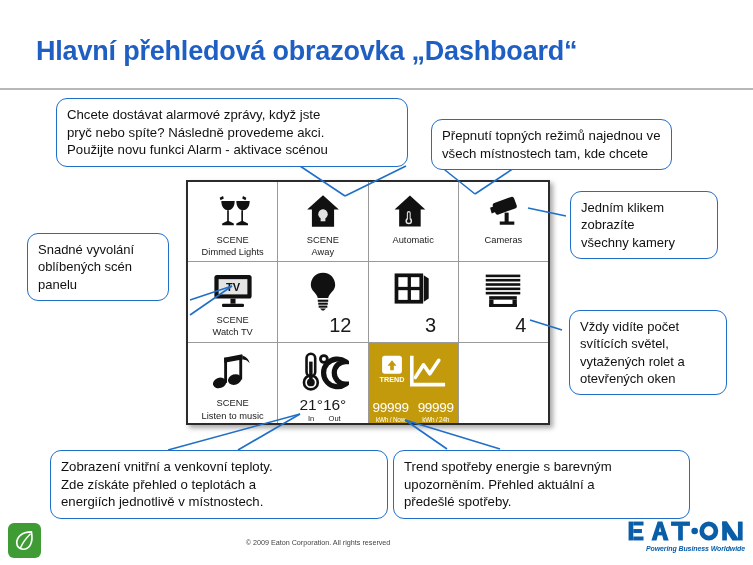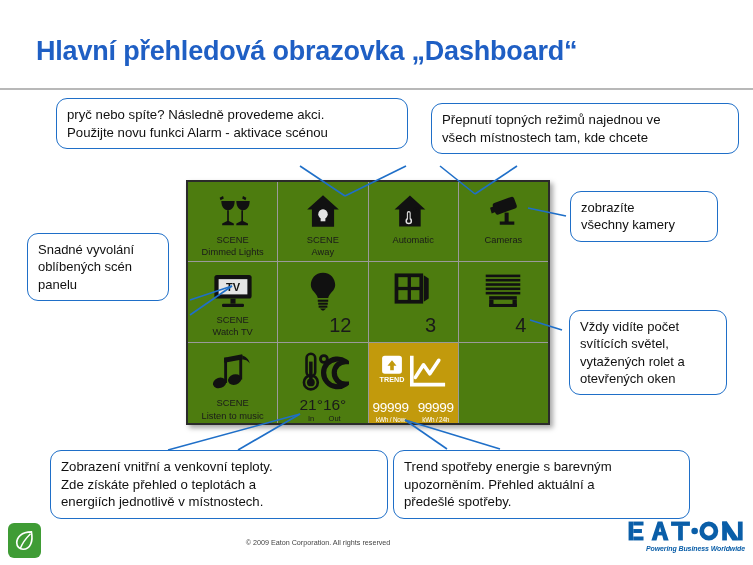--- a/index.html
+++ b/index.html
@@ -45,21 +45,21 @@
     width:364px; height:245px;
     background:#e6e6e6;
     border:2px solid #2b2b2b;
     box-shadow:3px 3px 5px rgba(0,0,0,0.35);
     z-index:4;
     display:flex; flex-direction:column;
   }
   .dash-row { display:flex; flex:1 1 0; }
   .tile {
     flex:1 1 0;
-    background:#4d7c0f;
+    background:#ffffff;
     border-right:1.5px solid #9a9a9a;
     border-bottom:1.5px solid #9a9a9a;
     display:flex; flex-direction:column;
     align-items:center; justify-content:flex-start;
     padding-top:7px;
     position:relative;
   }
   .dash-row:last-child .tile { border-bottom:none;justify-content:space-between; }
   .tile:last-child { border-right:none; }
   .tile.gold { background:#C29A0C; border-right:1.5px solid #9a9a9a; }
@@ -127,30 +127,32 @@
 
     <path d="M168,450 L300,414"></path>
     <path d="M238,450 L300,414"></path>
 
     <path d="M447,449 L405,420"></path>
     <path d="M500,449 L405,420"></path>
   </g>
 </svg>
 
 <div class="callout" style="left:56px; top:98px; width:352px;">
+  <div>Chcete dostávat alarmové zprávy, když jste</div>
   <div>pryč nebo spíte? Následně provedeme akci.</div>
   <div>Použijte novu funkci Alarm - aktivace scénou</div>
 </div>
 
-<div class="callout" style="left:431px; top:103px; width:308px;">
+<div class="callout" style="left:431px; top:119px; width:241px;">
   <div>Přepnutí topných režimů najednou ve</div>
   <div>všech místnostech tam, kde chcete</div>
 </div>
 
 <div class="callout small" style="left:570px; top:191px; width:148px;">
+  <div>Jedním klikem</div>
   <div>zobrazíte</div>
   <div>všechny kamery</div>
 </div>
 
 <div class="callout small" style="left:27px; top:233px; width:142px;">
   <div>Snadné vyvolání</div>
   <div>oblíbených scén</div>
   <div>panelu</div>
 </div>
 

